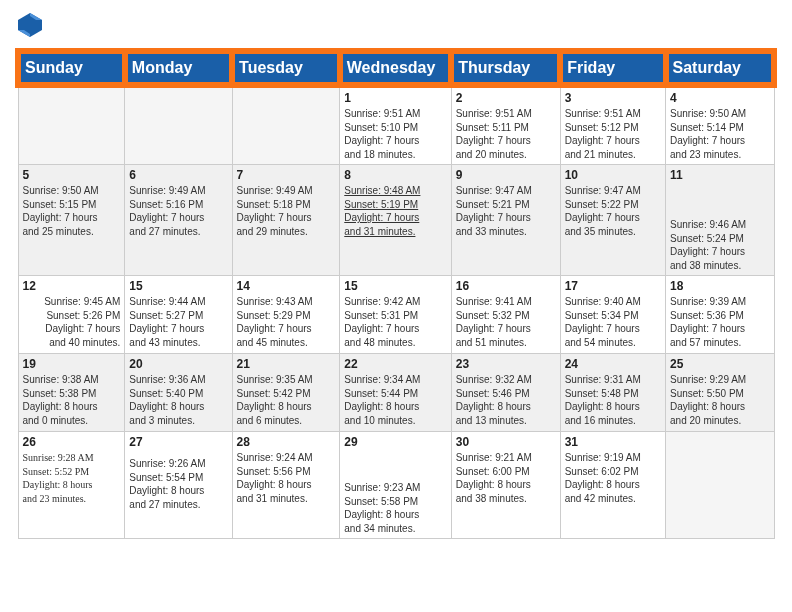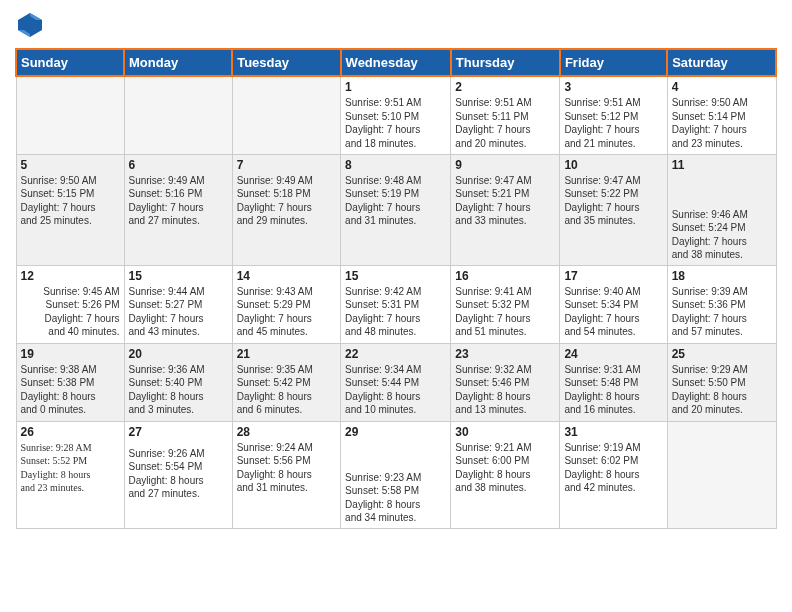--- a/index.html
+++ b/index.html
@@ -51,25 +51,25 @@
       font-weight: normal;
       color: #444;
     }
     .calendar {
       width: 100%;
       border-collapse: collapse;
     }
     .calendar th {
       background: #1a5fa8;
       color: #fff;
-      font-size: 13px;
+      font-size: 16px;
       font-weight: bold;
       padding: 5px 4px;
       text-align: left;
-      border: 2px solid #f97316;
+      border: 6px solid #f97316;
     }
     .calendar td {
       border: 1px solid #ccc;
       vertical-align: top;
       padding: 3px 4px;
       font-size: 10px;
       color: #333;
       width: 113px;
       height: 78px;
       background: #fff;
@@ -178,21 +178,21 @@
           </td>
           <td class="shaded">
             <span class="day-number">7</span>
             <div class="day-info" style="white-space: pre-line;">Sunrise: 9:49 AM
 Sunset: 5:18 PM
 Daylight: 7 hours
 and 29 minutes.</div>
           </td>
           <td class="shaded">
             <span class="day-number">8</span>
-            <div class="day-info" style="white-space: pre-line;">Sunrise: 9:48 AM
+            <div class="day-info" style="white-space: pre-line; text-decoration: underline;">Sunrise: 9:48 AM
 Sunset: 5:19 PM
 Daylight: 7 hours
 and 31 minutes.</div>
           </td>
           <td class="shaded">
             <span class="day-number">9</span>
             <div class="day-info" style="white-space: pre-line;">Sunrise: 9:47 AM
 Sunset: 5:21 PM
 Daylight: 7 hours
 and 33 minutes.</div>

